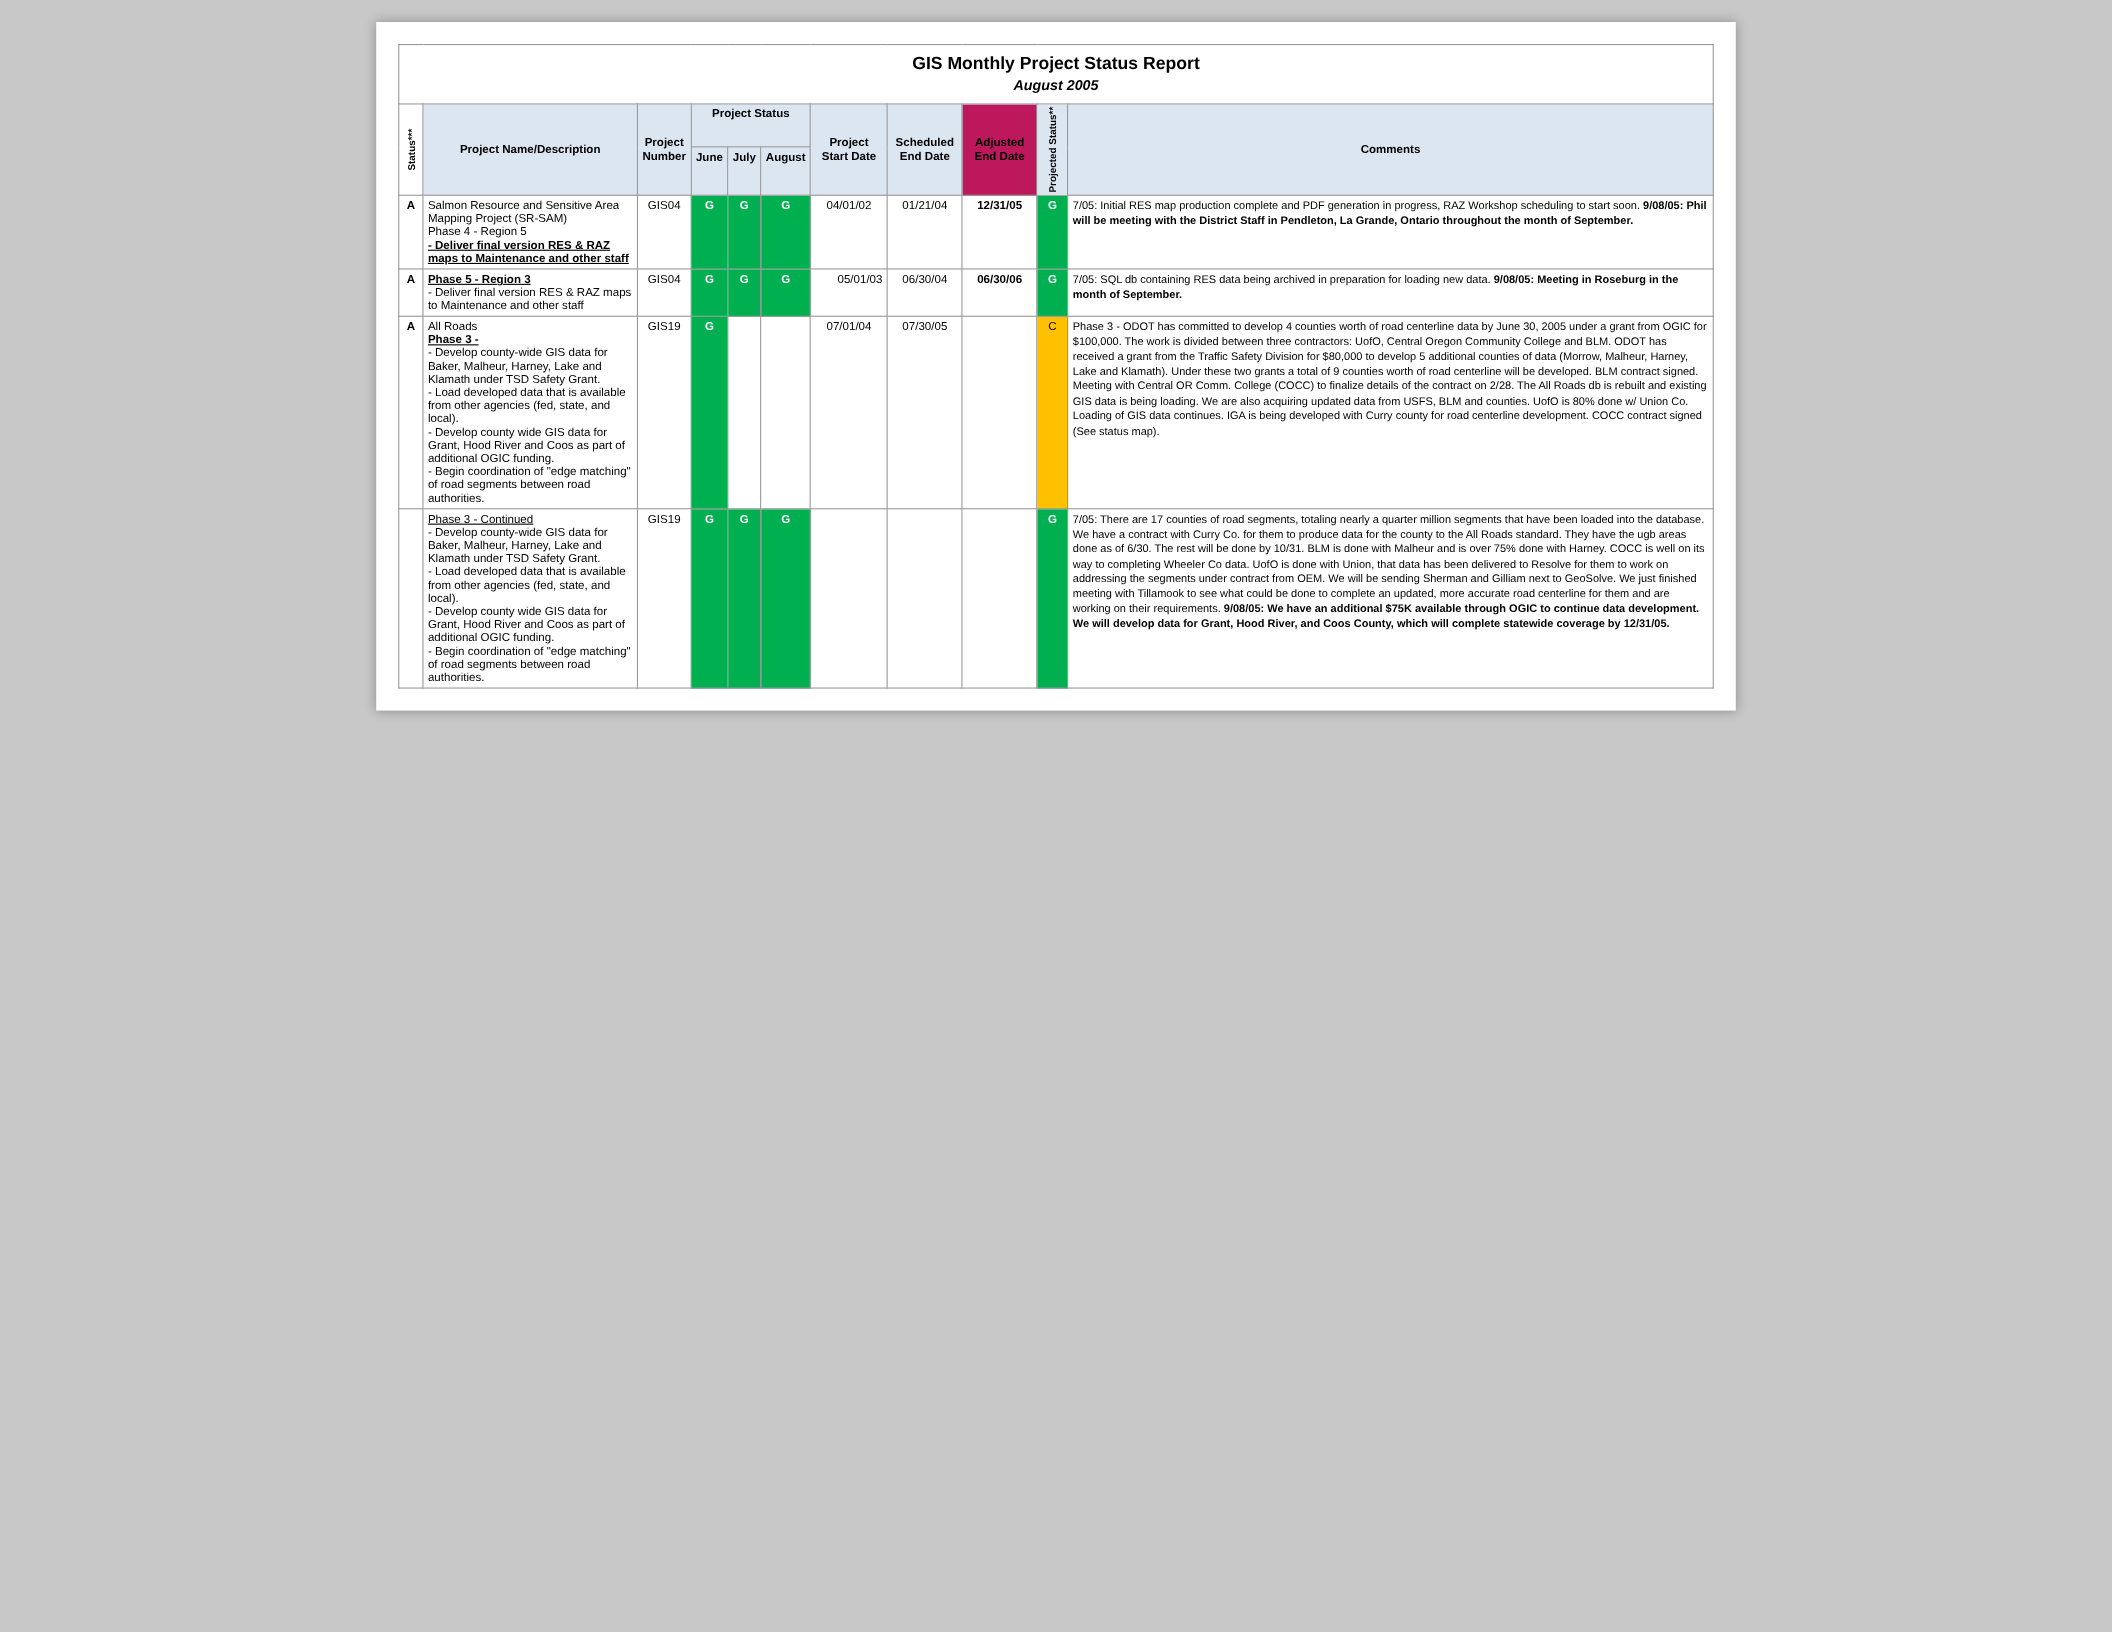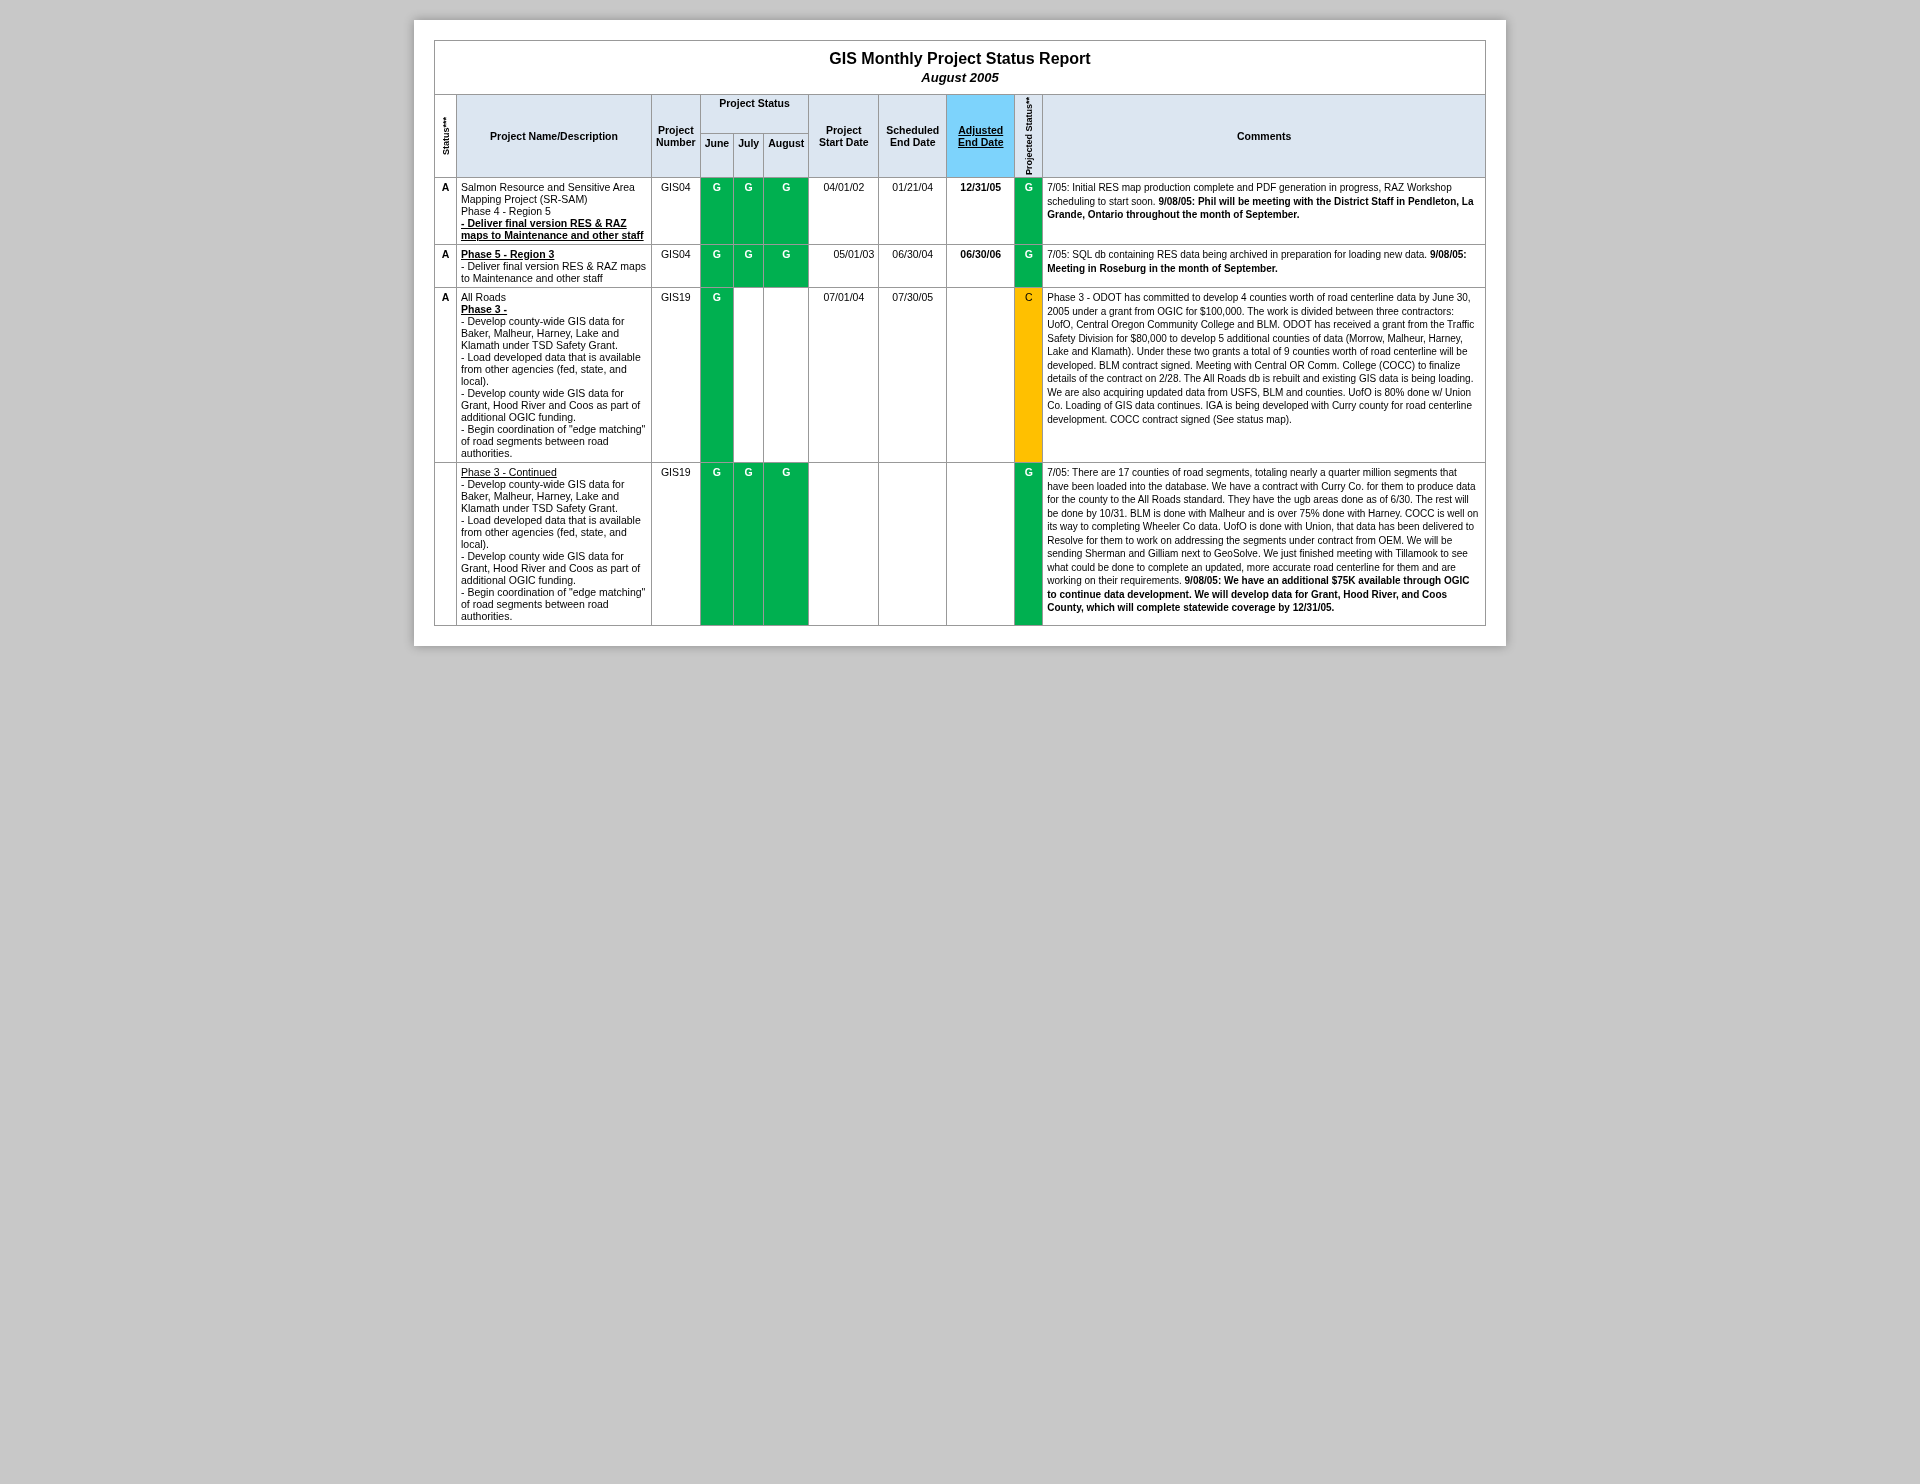--- a/index.html
+++ b/index.html
@@ -8,21 +8,21 @@
       font-family: Arial, sans-serif;
       font-size: 11px;
       display: flex;
       flex-direction: column;
       align-items: center;
       min-height: 100vh;
       padding: 20px;
     }
     .page {
       background: white;
-      width: 1092px;
+      width: 1236px;
       padding: 20px;
       box-shadow: 0 0 10px rgba(0,0,0,0.3);
     }
     .report-title {
       text-align: center;
       font-size: 16px;
       font-weight: bold;
       padding: 6px 0 2px 0;
     }
     .report-subtitle {
@@ -90,21 +90,21 @@
           <div class="report-subtitle">August 2005</div>
         </th>
       </tr>
       <tr class="project-status-header-row">
         <th rowspan="2" class="col-status rotated-header">Status***</th>
         <th rowspan="2" class="col-project-name" style="text-align:center;vertical-align:middle;background:#dce6f1;">Project Name/Description</th>
         <th rowspan="2" class="col-proj-num" style="text-align:center;vertical-align:middle;background:#dce6f1;">Project Number</th>
         <th colspan="3" class="project-status-group" style="text-align:center;background:#dce6f1;">Project Status</th>
         <th rowspan="2" class="col-start" style="text-align:center;vertical-align:middle;background:#dce6f1;">Project Start Date</th>
         <th rowspan="2" class="col-scheduled" style="text-align:center;vertical-align:middle;background:#dce6f1;">Scheduled End Date</th>
-        <th rowspan="2" class="col-adjusted" style="text-align:center;vertical-align:middle;background:#7dd3fc;text-decoration:underline;">Adjusted End Date</th>
+        <th rowspan="2" class="col-adjusted" style="text-align:center;vertical-align:middle;background:#be185d;">Adjusted End Date</th>
         <th rowspan="2" class="col-proj-status rotated-header" style="background:#dce6f1;">Projected Status**</th>
         <th rowspan="2" class="col-comments" style="text-align:center;vertical-align:middle;background:#dce6f1;">Comments</th>
       </tr>
       <tr>
         <th class="col-june" style="background:#dce6f1;text-align:center;">June</th>
         <th class="col-july" style="background:#dce6f1;text-align:center;">July</th>
         <th class="col-august" style="background:#dce6f1;text-align:center;">August</th>
       </tr>
     </thead>
     <tbody id="table-body">

